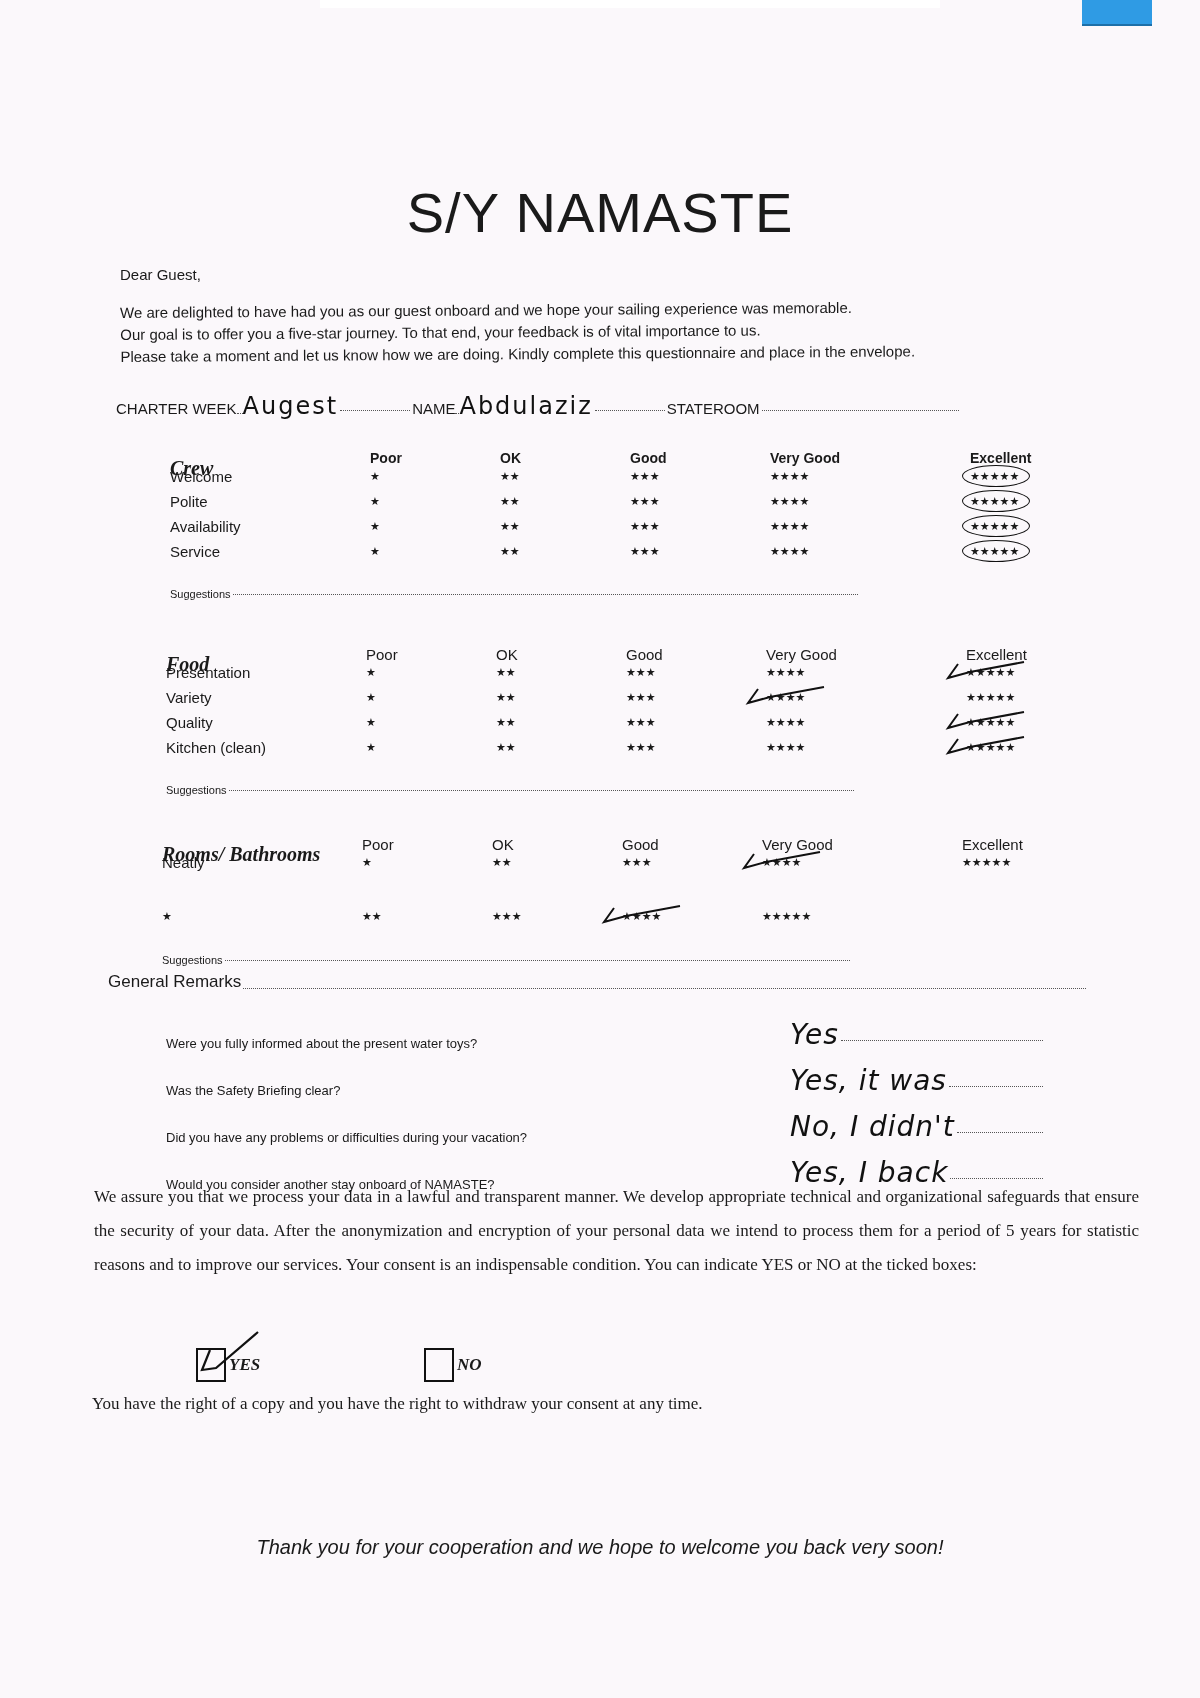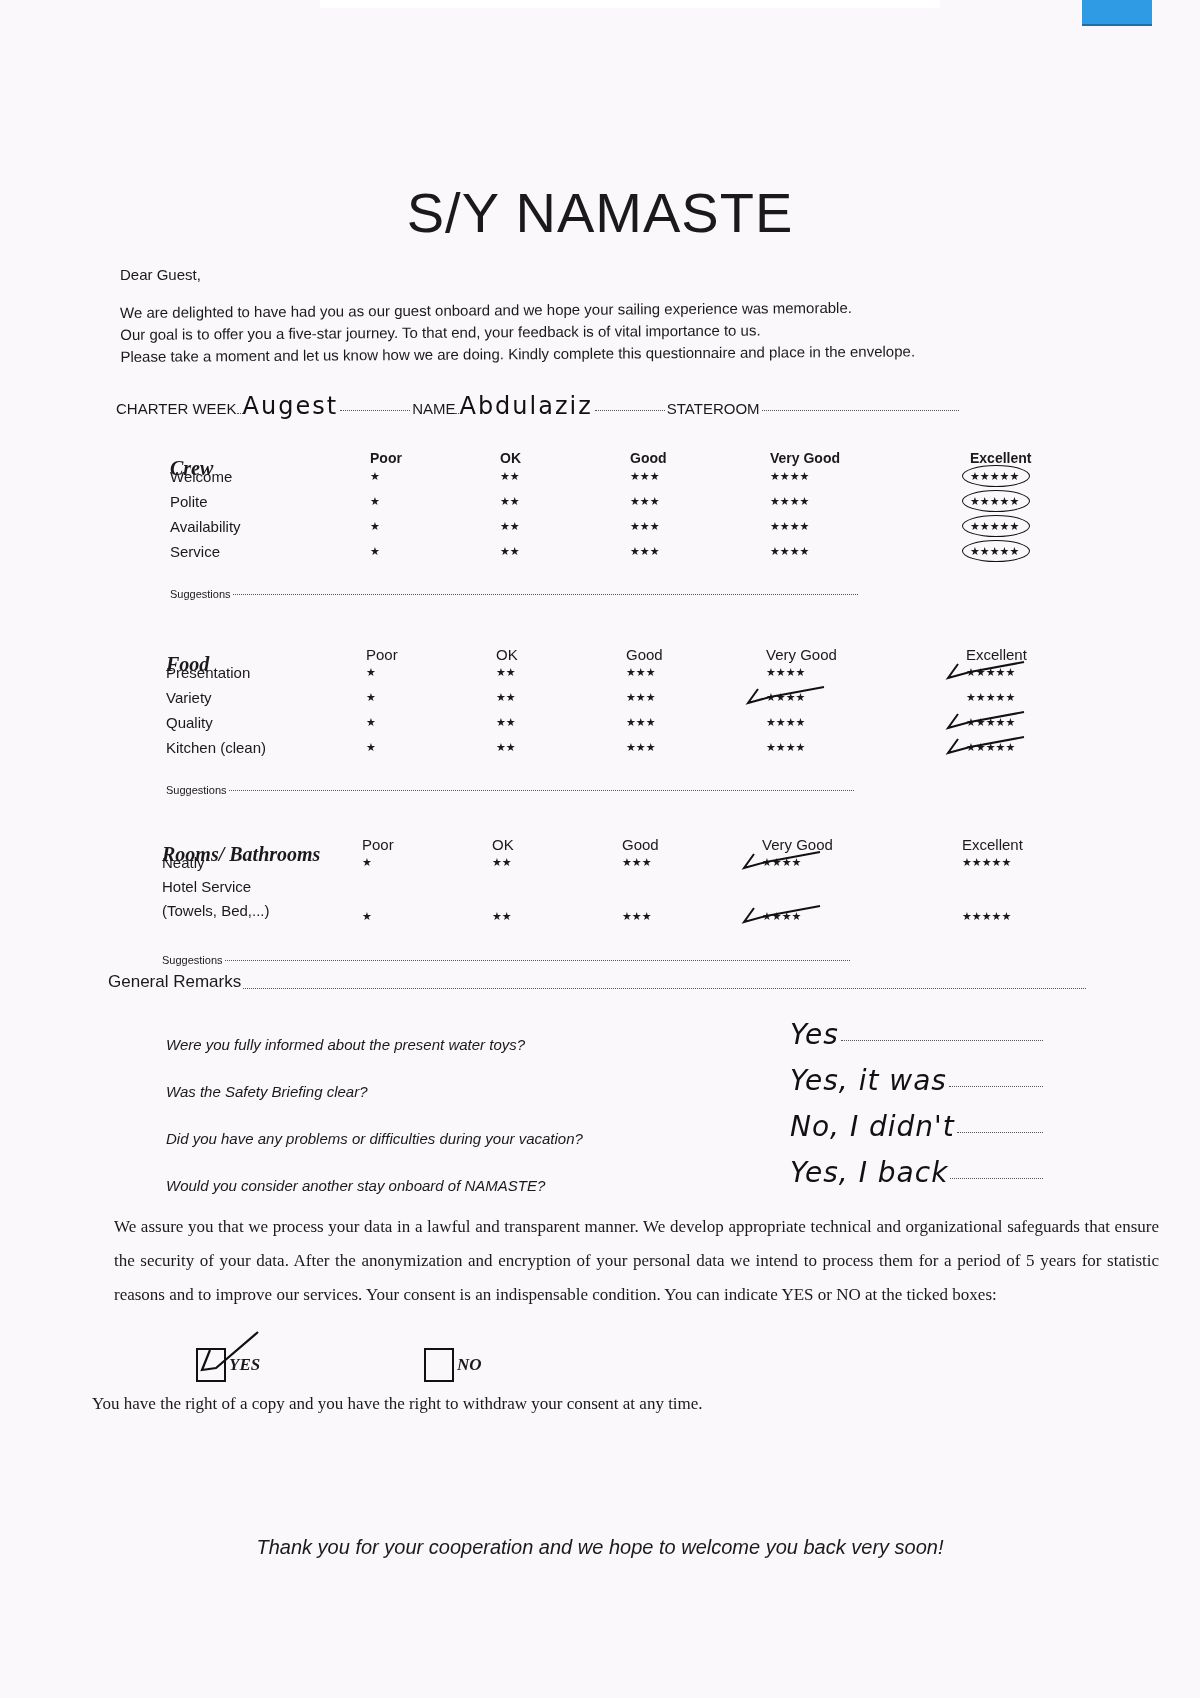--- a/index.html
+++ b/index.html
@@ -20,24 +20,24 @@
   .section { position: absolute; left: 170px; width: 900px; }
   .row { display: grid; grid-template-columns: 200px 130px 130px 140px 200px 110px; height: 25px; align-items: center; font-size: 15px; position: relative; }
   .row.head { height: 28px; }
   .sec-title { font-family: "Liberation Serif", "DejaVu Serif", serif; font-style: italic; font-weight: bold; font-size: 20px; margin-top: 21px; }
   .colh { font-size: 15px; }
   .colh.bold { font-weight: bold; font-size: 14px; }
   .stars { font-size: 11px; letter-spacing: 0px; position: relative; }
   .stars.circled::after { content: ""; position: absolute; left: -8px; top: -5px; width: 66px; height: 20px; border: 1.8px solid #111; border-radius: 50%; }
   .sugg { position: absolute; left: 0; display: flex; width: 690px; font-size: 11px; align-items: baseline; }
   .remarks-label { position: absolute; top: 972px; left: 108px; width: 980px; display: flex; align-items: flex-end; font-size: 17px; }
-  .q { position: absolute; left: 166px; font-size: 15px; font-style: italic; }
+  .q { position: absolute; left: 166px; font-size: 13px; }
   .ans { position: absolute; left: 790px; width: 255px; display: flex; align-items: baseline; }
   .ans .hand { font-size: 28px; letter-spacing: 1px; font-style: italic; }
-  .legal { position: absolute; top: 1210px; left: 94px; width: 1045px; font-family: "Liberation Serif", "DejaVu Serif", serif; font-size: 17px; line-height: 34px; text-align: justify; margin-left: 20px; }
+  .legal { position: absolute; top: 1180px; left: 94px; width: 1045px; font-family: "Liberation Serif", "DejaVu Serif", serif; font-size: 17px; line-height: 34px; text-align: justify; }
   .consent { position: absolute; top: 1348px; font-family: "Liberation Serif", serif; font-style: italic; font-weight: bold; font-size: 17px; display: flex; align-items: center; }
   .box { width: 26px; height: 30px; border: 2px solid #111; margin-right: 3px; position: relative; }
   .rights { position: absolute; top: 1394px; left: 92px; font-family: "Liberation Serif", serif; font-size: 17px; }
   .thanks { position: absolute; top: 1536px; left: 0; width: 1200px; text-align: center; font-style: italic; font-size: 20px; }
 </style>
 </head>
 <body>
 
 <div class="top-strip"></div>
 <div class="corner-tab"></div>
@@ -183,24 +183,20 @@
         <span>Neatly</span>
         <span class="stars">★</span>
         <span class="stars">★★</span>
         <span class="stars">★★★</span>
         <span class="stars checked">★★★★<svg width="90" height="30" viewBox="0 0 90 30" style="position: absolute; left: -26px; top: -10px;">
             <path d="M18 8 L8 22 L30 16 L84 6" stroke="#111" stroke-width="2" fill="none"></path>
           </svg></span>
         <span class="stars">★★★★★</span>
       </div>
       <div class="row" style="height: 48px;">
-        <span style="line-height: 24px;">
-          <div>Hotel Service</div>
-          <div>(Towels, Bed,...)</div>
-        </span>
         <span class="stars" style="align-self: end;">★</span>
         <span class="stars" style="align-self: end;">★★</span>
         <span class="stars" style="align-self: end;">★★★</span>
         <span class="stars checked" style="align-self: end;">★★★★<svg width="90" height="30" viewBox="0 0 90 30" style="position: absolute; left: -26px; top: -10px;">
             <path d="M18 8 L8 22 L30 16 L84 6" stroke="#111" stroke-width="2" fill="none"></path>
           </svg></span>
         <span class="stars" style="align-self: end;">★★★★★</span>
       </div>
     </div>
   <div class="sugg" style="top:132px">

